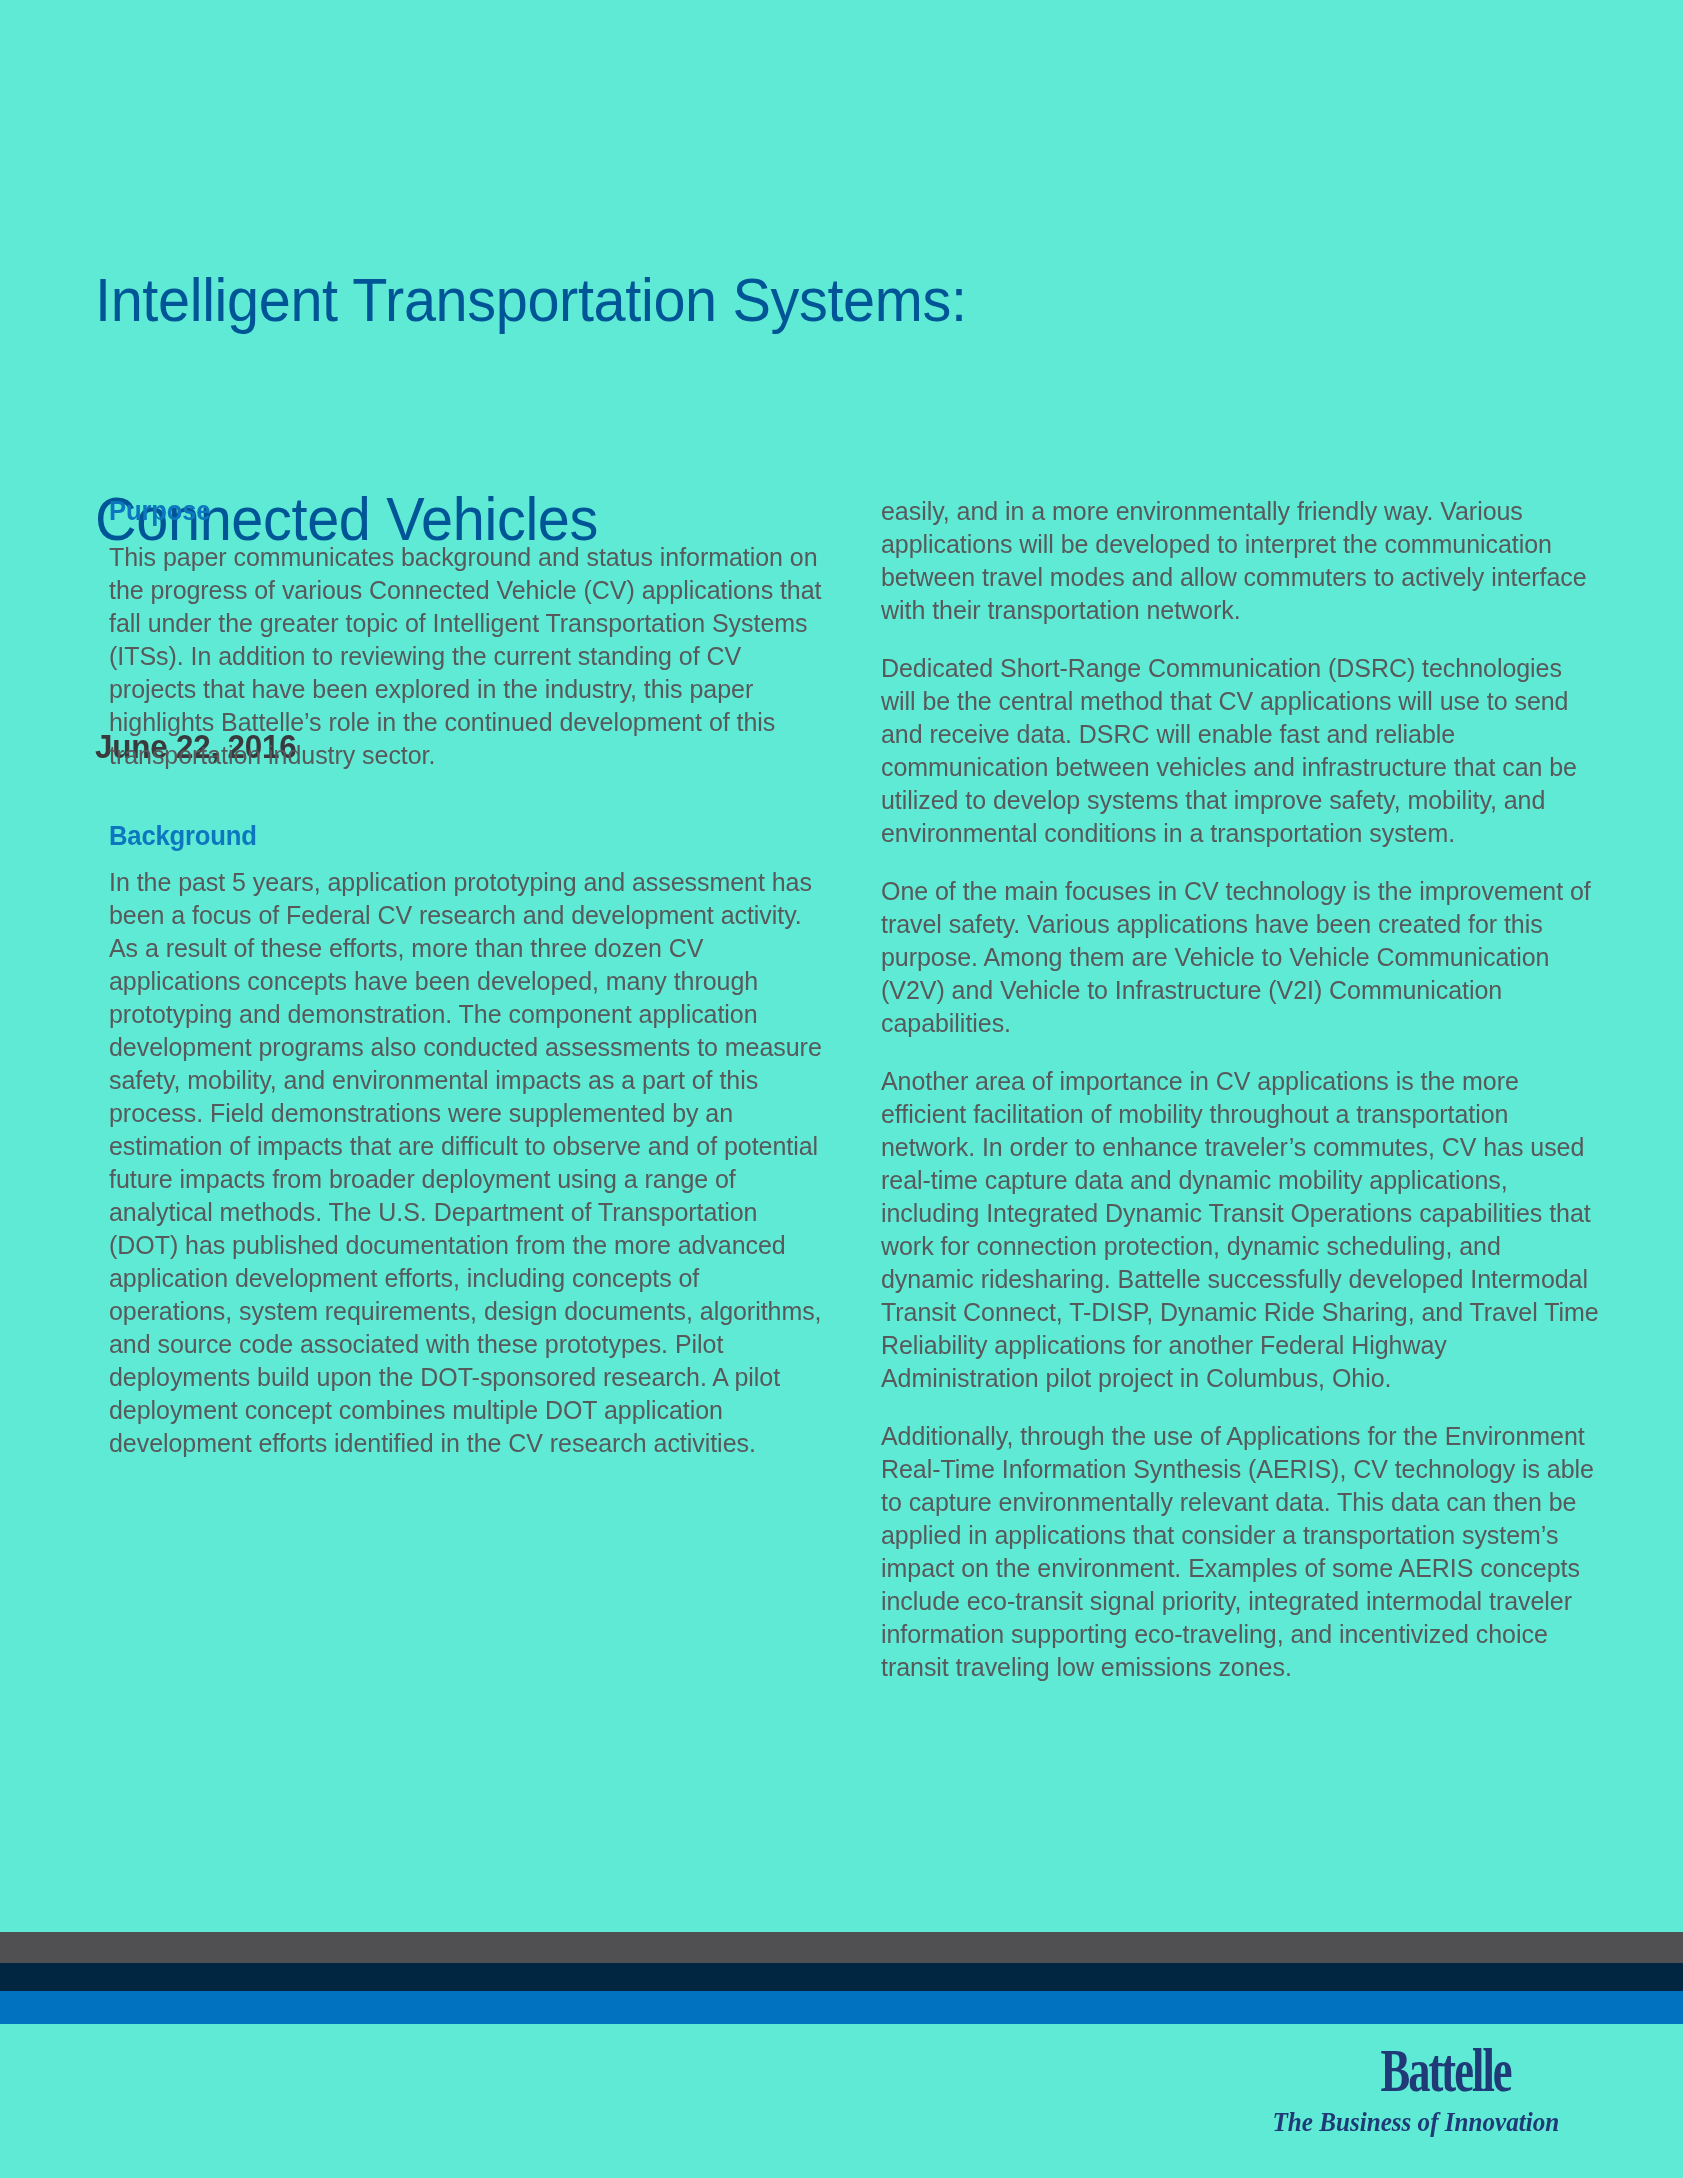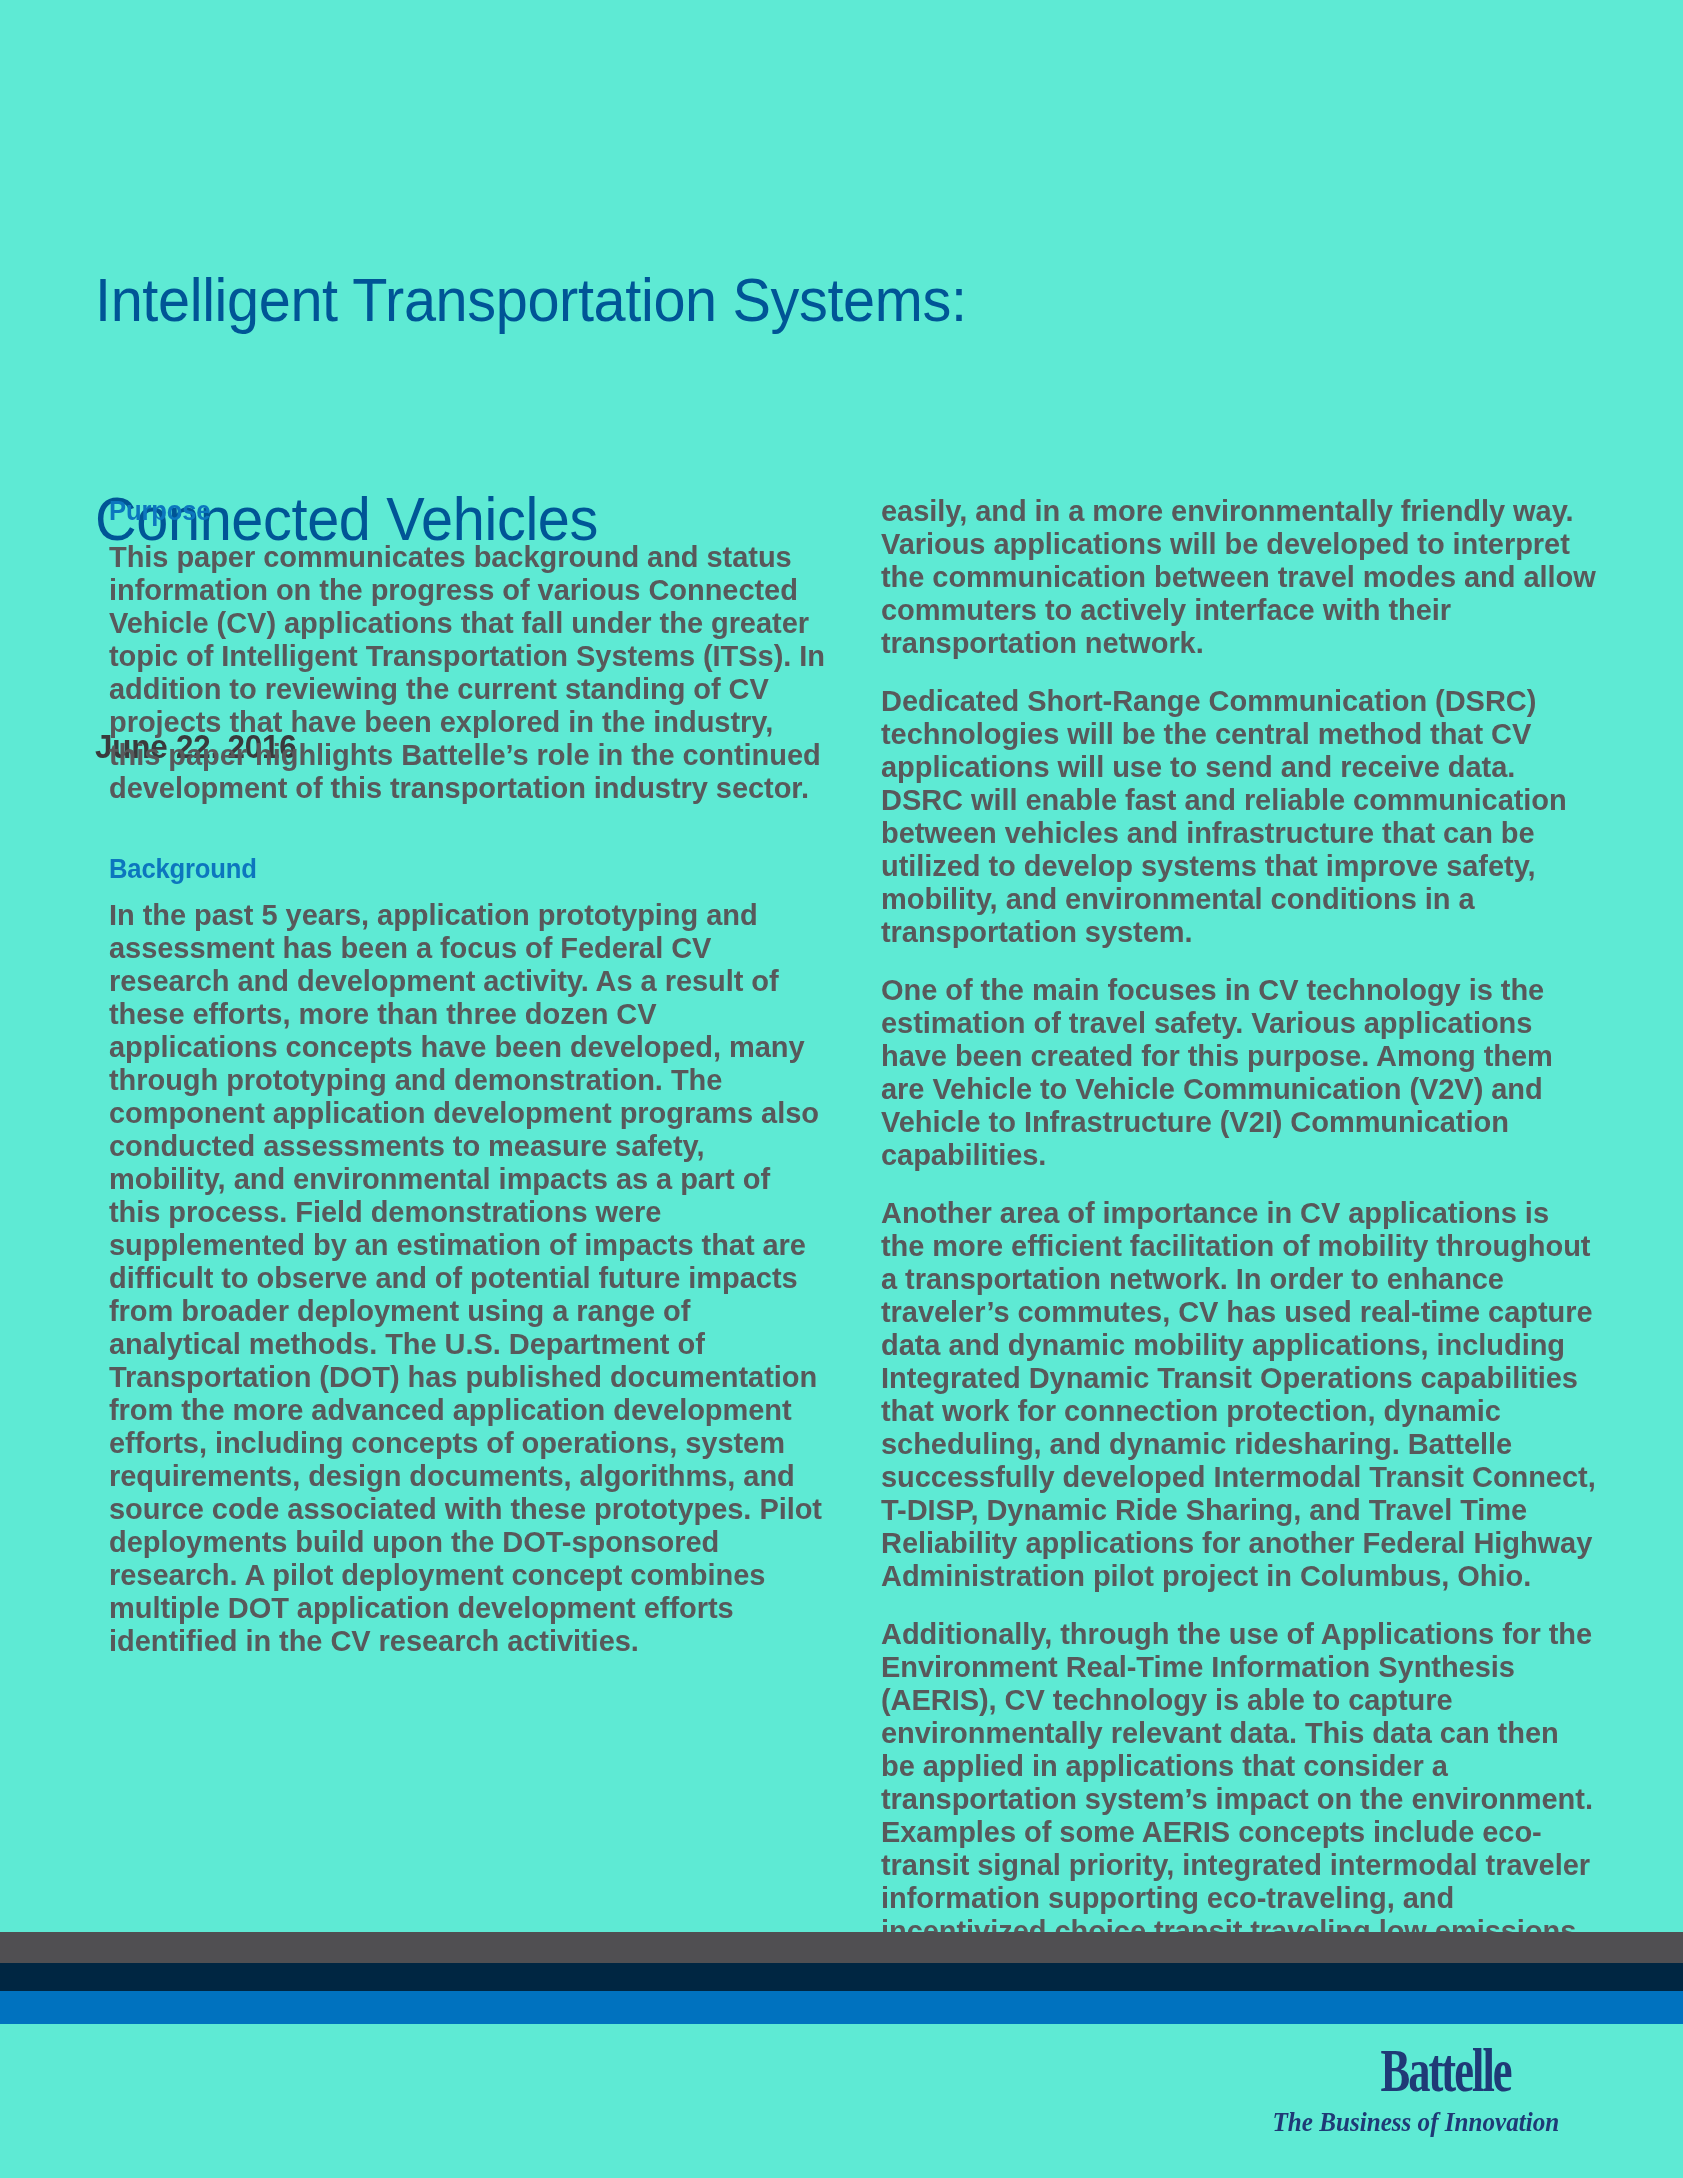--- a/index.html
+++ b/index.html
@@ -76,23 +76,23 @@
     font-weight: 700;
     letter-spacing: -0.2px;
     margin: 0 0 14px 0;
     transform: scaleX(0.95);
     transform-origin: left top;
   }
   .section-heading.second { margin-top: 48px; }
 
   p.body-text {
     color: #58595b;
-    font-size: 29px;
+    font-size: 25px;
     line-height: 33px;
-    font-weight: 700;
+    font-weight: 400;
     margin: 0 0 25px 0;
     letter-spacing: -0.05px;
     text-align: left;
     -webkit-font-smoothing: antialiased;
   }
   p.body-text:last-child { margin-bottom: 8px; }
 
   
   .footer-bars {
     position: absolute;
@@ -157,21 +157,21 @@
       <div class="section-heading">Purpose</div>
       <p class="body-text">This paper communicates background and status information on the progress of various Connected Vehicle (CV) applications that fall under the greater topic of Intelligent Transportation Systems (ITSs). In addition to reviewing the current standing of CV projects that have been explored in the industry, this paper highlights Battelle’s role in the continued development of this transportation industry sector.</p>
 
       <div class="section-heading second">Background</div>
       <p class="body-text">In the past 5 years, application prototyping and assessment has been a focus of Federal CV research and development activity. As a result of these efforts, more than three dozen CV applications concepts have been developed, many through prototyping and demonstration. The component application development programs also conducted assessments to measure safety, mobility, and environmental impacts as a part of this process. Field demonstrations were supplemented by an estimation of impacts that are difficult to observe and of potential future impacts from broader deployment using a range of analytical methods. The U.S. Department of Transportation (DOT) has published documentation from the more advanced application development efforts, including concepts of operations, system requirements, design documents, algorithms, and source code associated with these prototypes. Pilot deployments build upon the DOT-sponsored research. A pilot deployment concept combines multiple DOT application development efforts identified in the CV research activities.</p>
     </div>
 
     <div class="col col-right">
       <p class="body-text">easily, and in a more environmentally friendly way. Various applications will be developed to interpret the communication between travel modes and allow commuters to actively interface with their transportation network.</p>
       <p class="body-text">Dedicated Short-Range Communication (DSRC) technologies will be the central method that CV applications will use to send and receive data. DSRC will enable fast and reliable communication between vehicles and infrastructure that can be utilized to develop systems that improve safety, mobility, and environmental conditions in a transportation system.</p>
-      <p class="body-text">One of the main focuses in CV technology is the estimation of travel safety. Various applications have been created for this purpose. Among them are Vehicle to Vehicle Communication (V2V) and Vehicle to Infrastructure (V2I) Communication capabilities.</p>
+      <p class="body-text">One of the main focuses in CV technology is the improvement of travel safety. Various applications have been created for this purpose. Among them are Vehicle to Vehicle Communication (V2V) and Vehicle to Infrastructure (V2I) Communication capabilities.</p>
       <p class="body-text">Another area of importance in CV applications is the more efficient facilitation of mobility throughout a transportation network. In order to enhance traveler’s commutes, CV has used real-time capture data and dynamic mobility applications, including Integrated Dynamic Transit Operations capabilities that work for connection protection, dynamic scheduling, and dynamic ridesharing. Battelle successfully developed Intermodal Transit Connect, T-DISP, Dynamic Ride Sharing, and Travel Time Reliability applications for another Federal Highway Administration pilot project in Columbus, Ohio.</p>
       <p class="body-text">Additionally, through the use of Applications for the Environment Real-Time Information Synthesis (AERIS), CV technology is able to capture environmentally relevant data. This data can then be applied in applications that consider a transportation system’s impact on the environment. Examples of some AERIS concepts include eco-transit signal priority, integrated intermodal traveler information supporting eco-traveling, and incentivized choice transit traveling low emissions zones.</p>
     </div>
 
   </div>
 
   <div class="footer-bars">
     <div class="bar bar-gray"></div>
     <div class="bar bar-navy"></div>
     <div class="bar bar-blue"></div>

